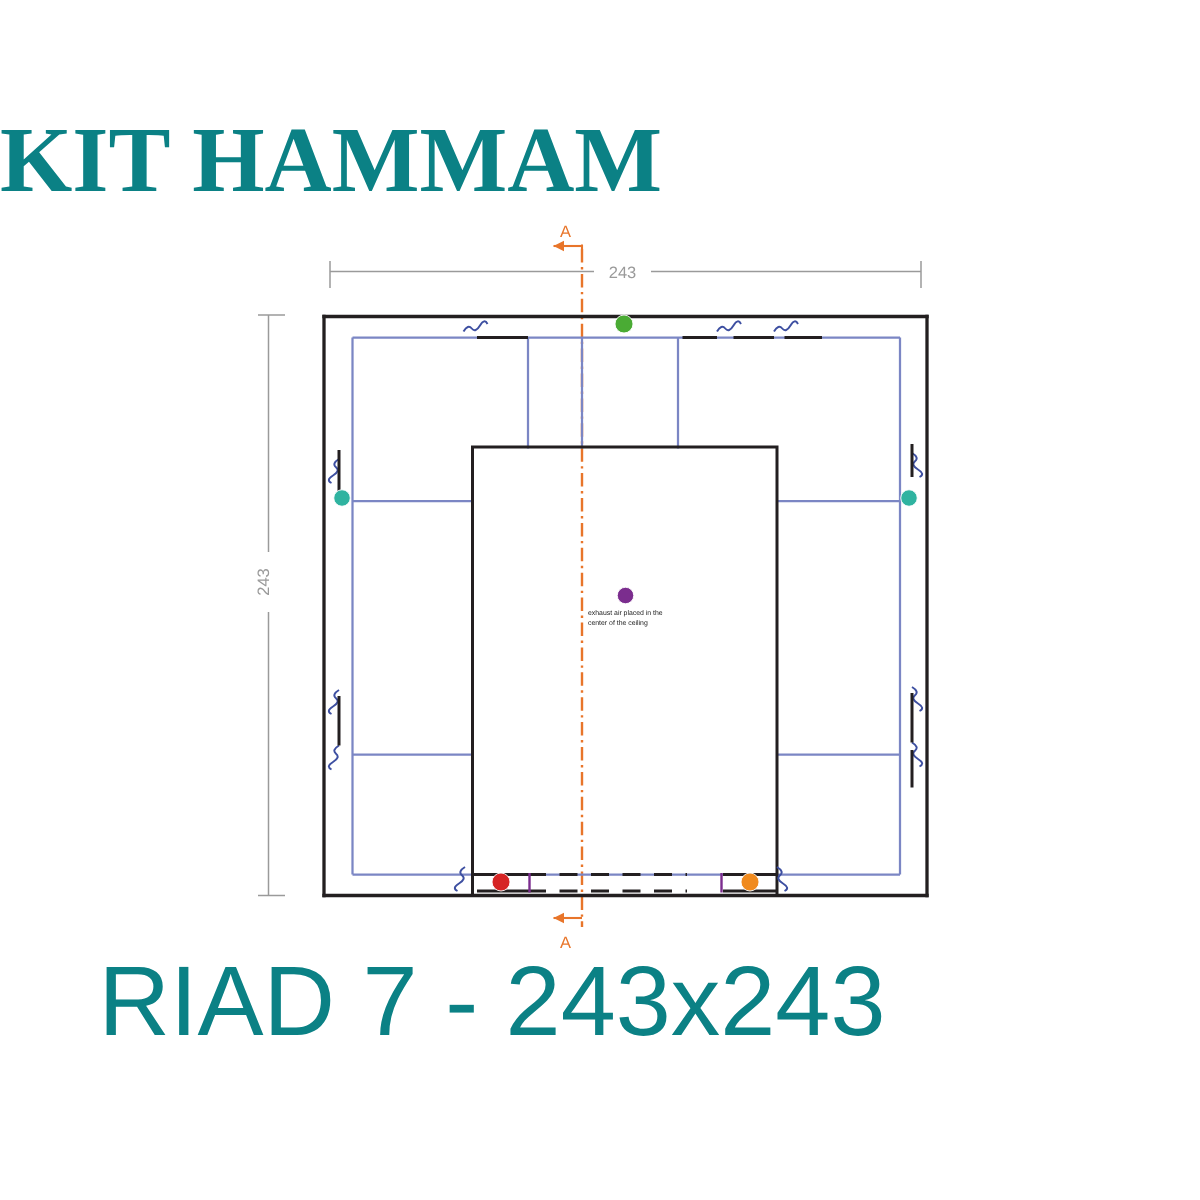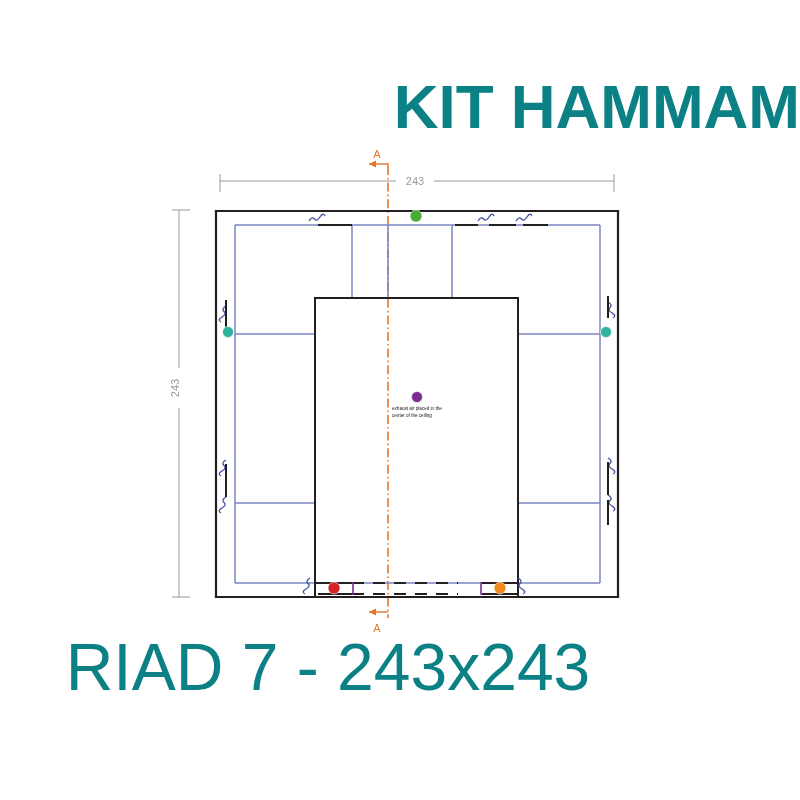--- a/index.html
+++ b/index.html
@@ -17,22 +17,22 @@
   #page {
     position: absolute;
     inset: 0;
     background: #ffffff;
   }
   .title-top {
     position: absolute;
     left: 0;
     top: 76px;
     width: 800px;
-    text-align: right;
-    font-family: Liberation Sans, sans-serif;
+    text-align: left;
+    font-family: Liberation Serif, serif;
     font-weight: bold;
     font-size: 62px;
     letter-spacing: 0px;
     color: #0b8185;
     line-height: 1;
     white-space: nowrap;
   }
   .title-bottom {
     position: absolute;
     left: 0;

